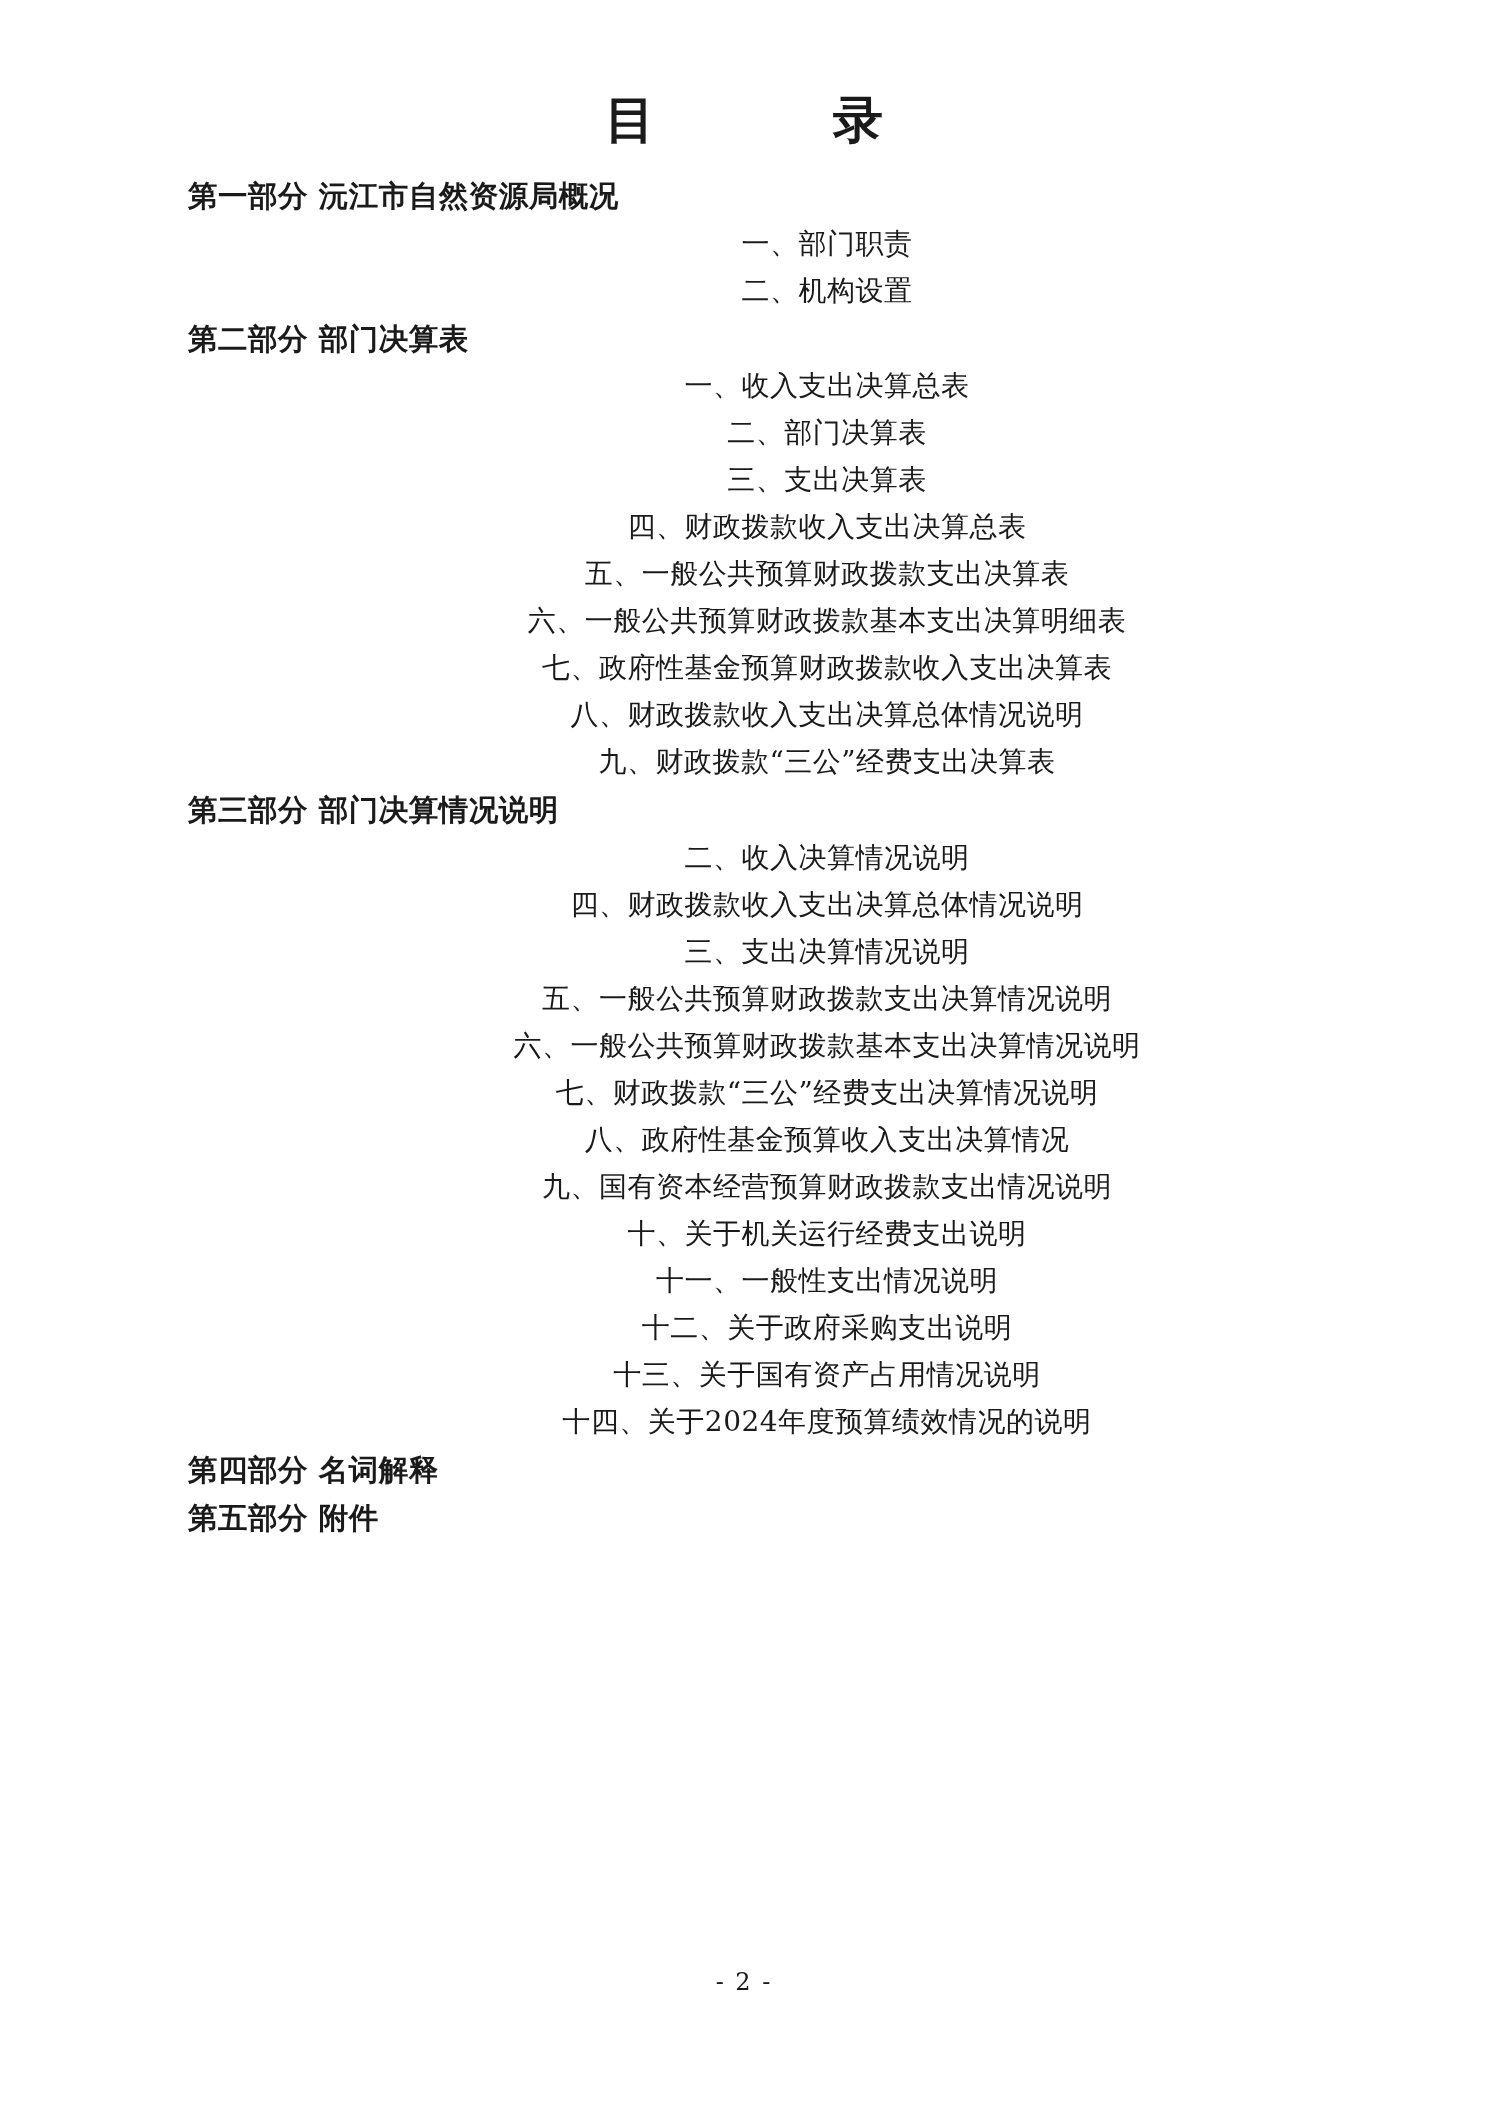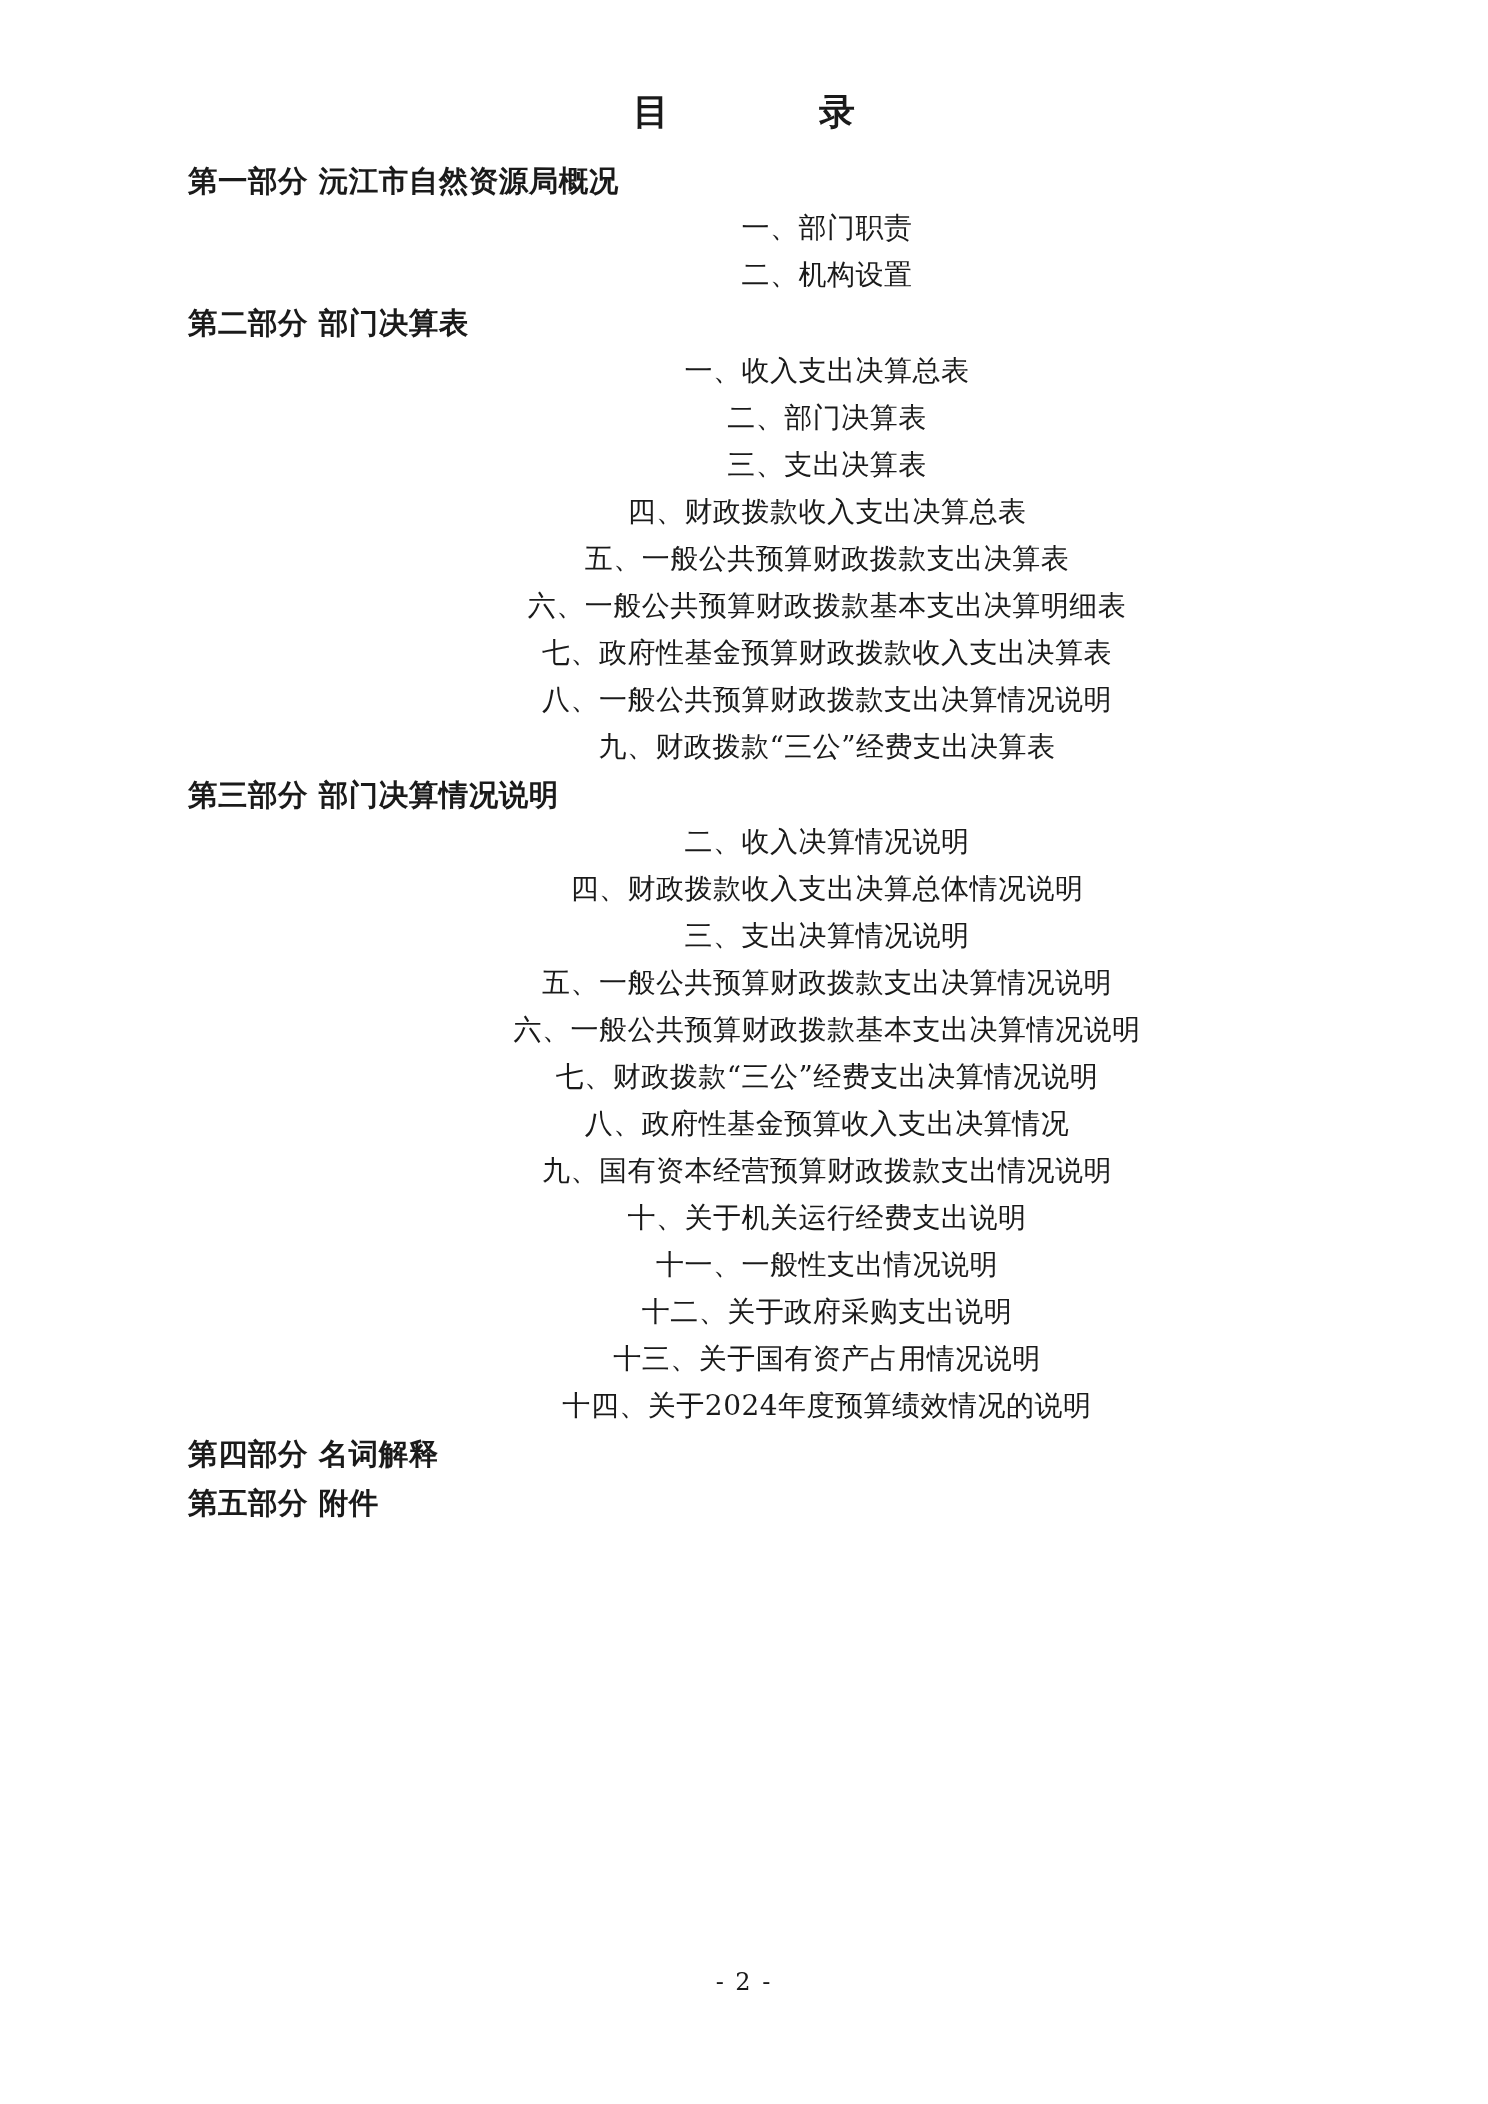--- a/index.html
+++ b/index.html
@@ -18,21 +18,21 @@
   .page {
     position: absolute;
     left: 0;
     top: 0;
     width: 1488px;
     height: 2104px;
     background: #ffffff;
   }
   .doc-title {
     text-align: center;
-    font-size: 36px;
+    font-size: 50px;
     font-weight: bold;
     letter-spacing: 26px;
     padding-top: 92px;
     padding-left: 26px;
     line-height: 1.1;
     font-family: "DejaVu Serif", "Liberation Serif", serif;
   }
   .toc {
     margin-top: 34px;
     padding-left: 188px;
@@ -79,21 +79,21 @@
       <div class="toc-entry lvl2">一、部门职责</div>
       <div class="toc-entry lvl2">二、机构设置</div>
       <div class="toc-entry lvl1">第二部分  部门决算表</div>
       <div class="toc-entry lvl2">一、收入支出决算总表</div>
       <div class="toc-entry lvl2">二、部门决算表</div>
       <div class="toc-entry lvl2">三、支出决算表</div>
       <div class="toc-entry lvl2">四、财政拨款收入支出决算总表</div>
       <div class="toc-entry lvl2">五、一般公共预算财政拨款支出决算表</div>
       <div class="toc-entry lvl2">六、一般公共预算财政拨款基本支出决算明细表</div>
       <div class="toc-entry lvl2">七、政府性基金预算财政拨款收入支出决算表</div>
-      <div class="toc-entry lvl2">八、一般公共预算财政拨款支出决算情况说明</div>
+      <div class="toc-entry lvl2">八、财政拨款收入支出决算总体情况说明</div>
       <div class="toc-entry lvl2">九、财政拨款“三公”经费支出决算表</div>
       <div class="toc-entry lvl1">第三部分  部门决算情况说明</div>
       <div class="toc-entry lvl2">二、收入决算情况说明</div>
       <div class="toc-entry lvl2">四、财政拨款收入支出决算总体情况说明</div>
       <div class="toc-entry lvl2">三、支出决算情况说明</div>
       <div class="toc-entry lvl2">五、一般公共预算财政拨款支出决算情况说明</div>
       <div class="toc-entry lvl2">六、一般公共预算财政拨款基本支出决算情况说明</div>
       <div class="toc-entry lvl2">七、财政拨款“三公”经费支出决算情况说明</div>
       <div class="toc-entry lvl2">八、政府性基金预算收入支出决算情况</div>
       <div class="toc-entry lvl2">九、国有资本经营预算财政拨款支出情况说明</div>

